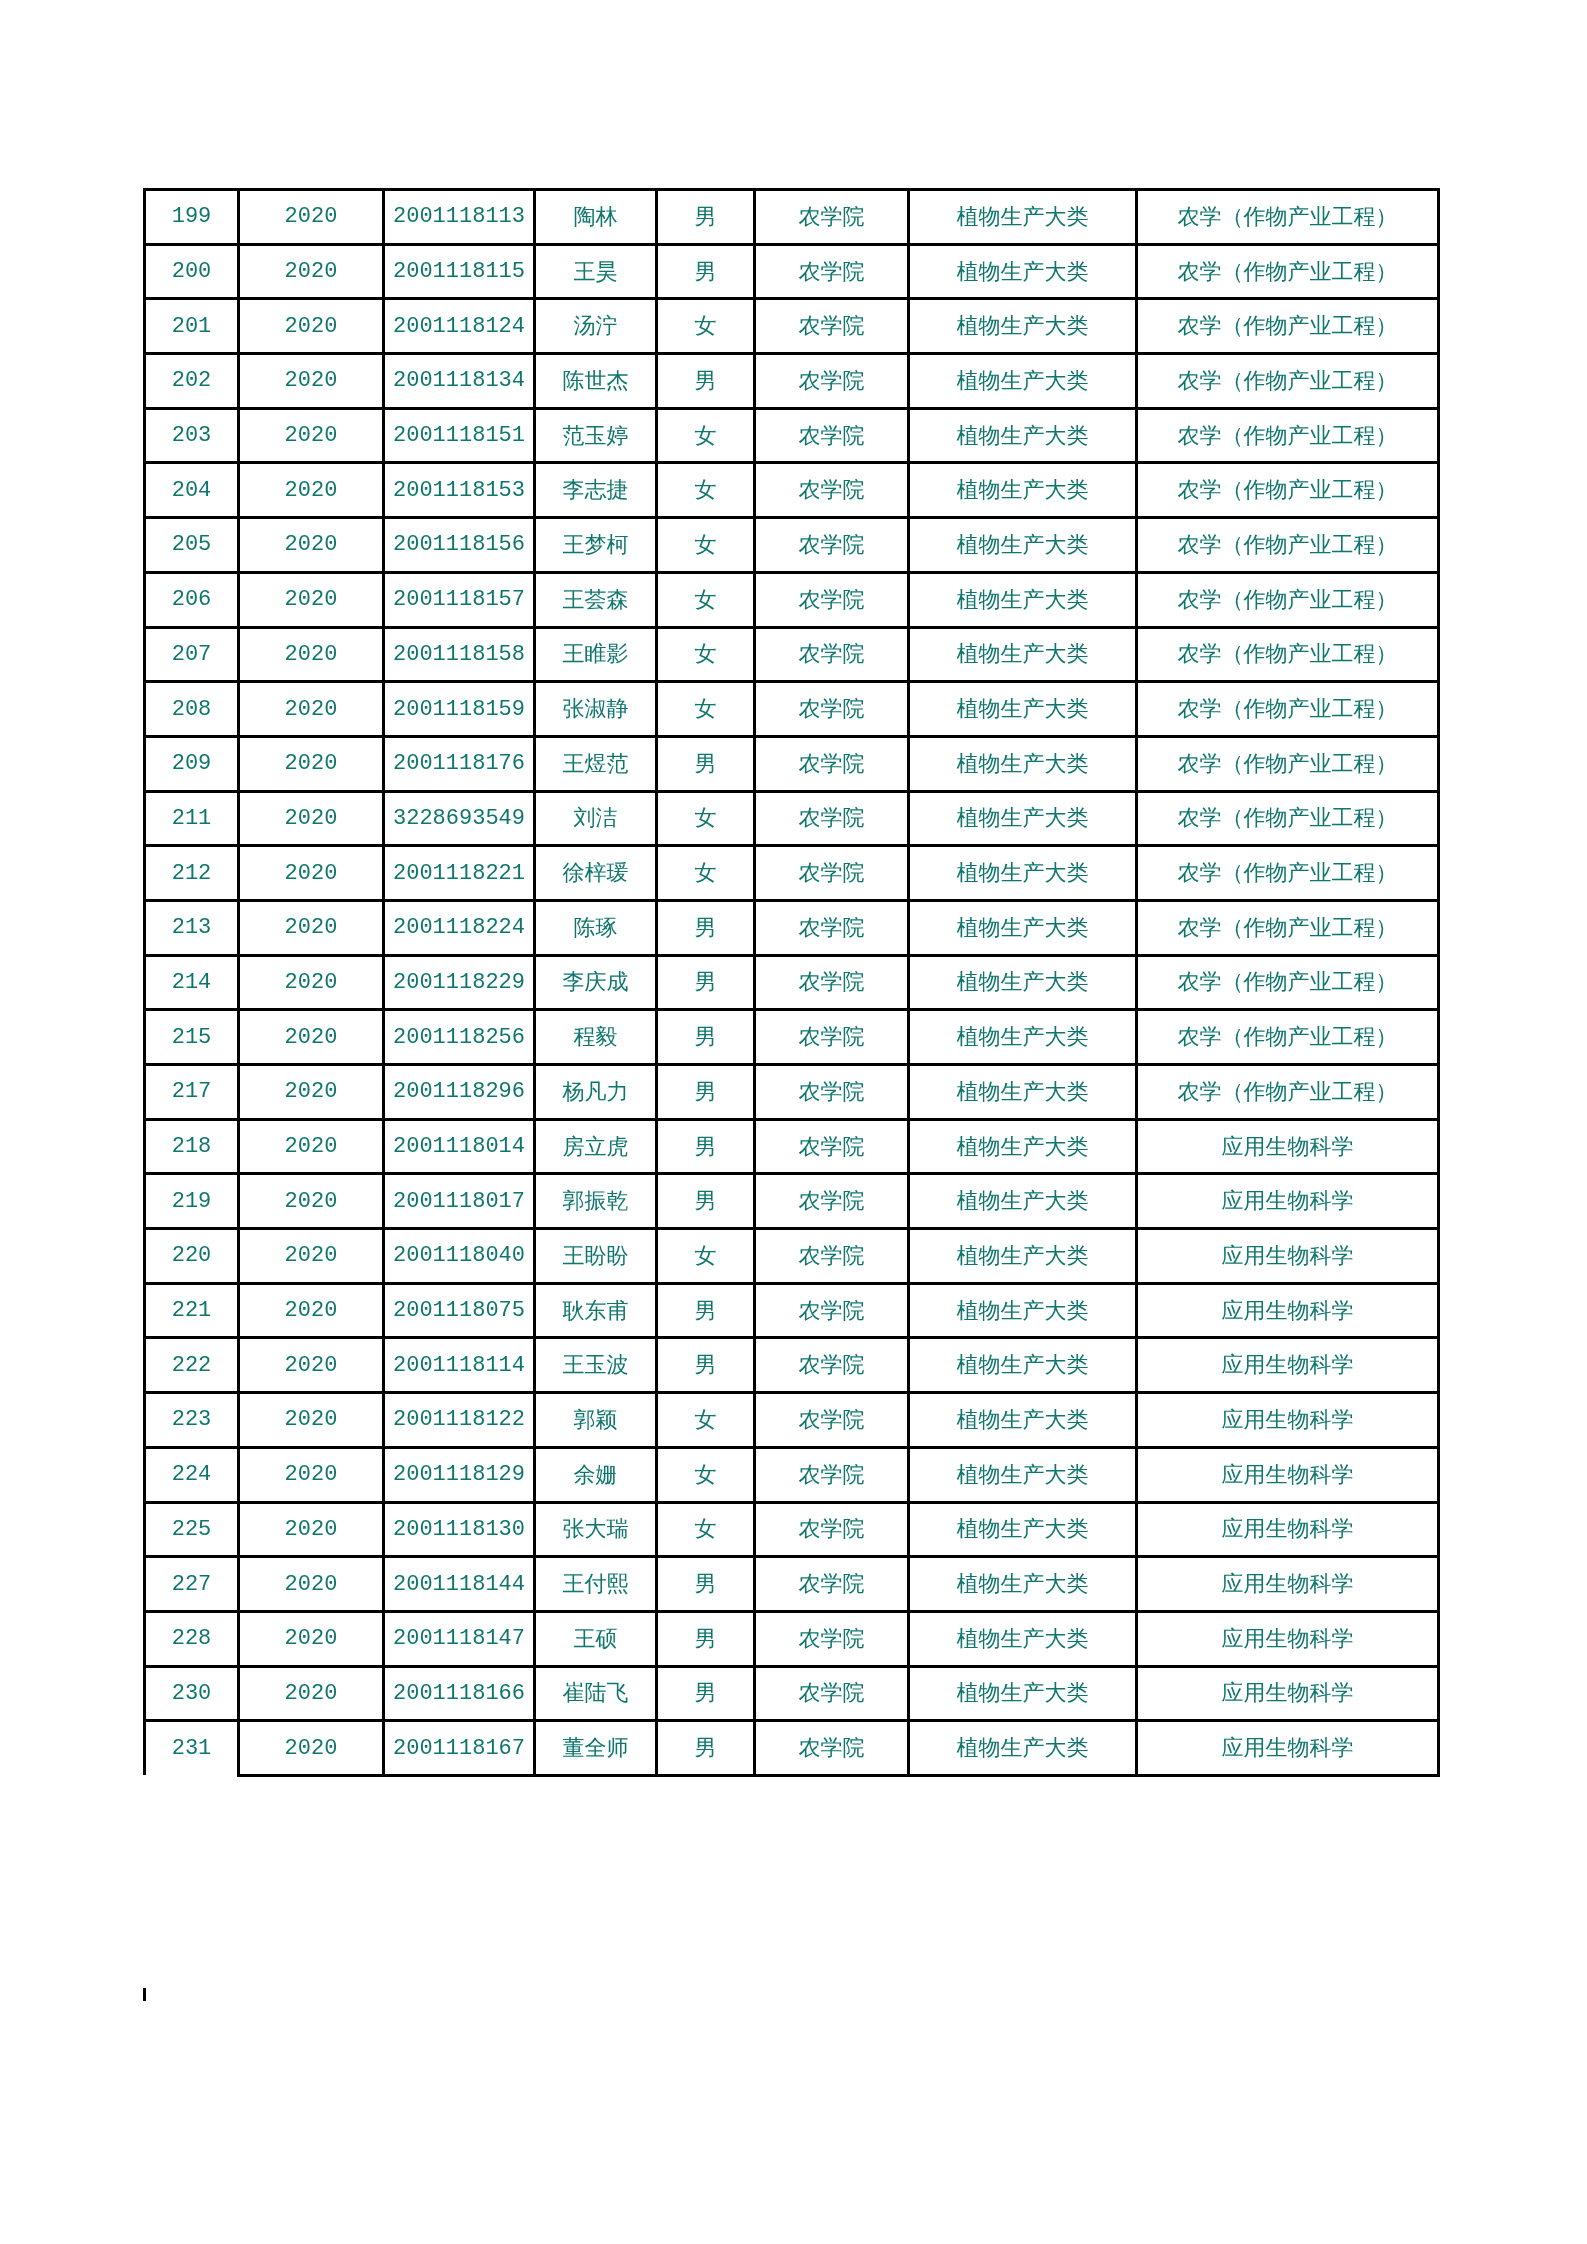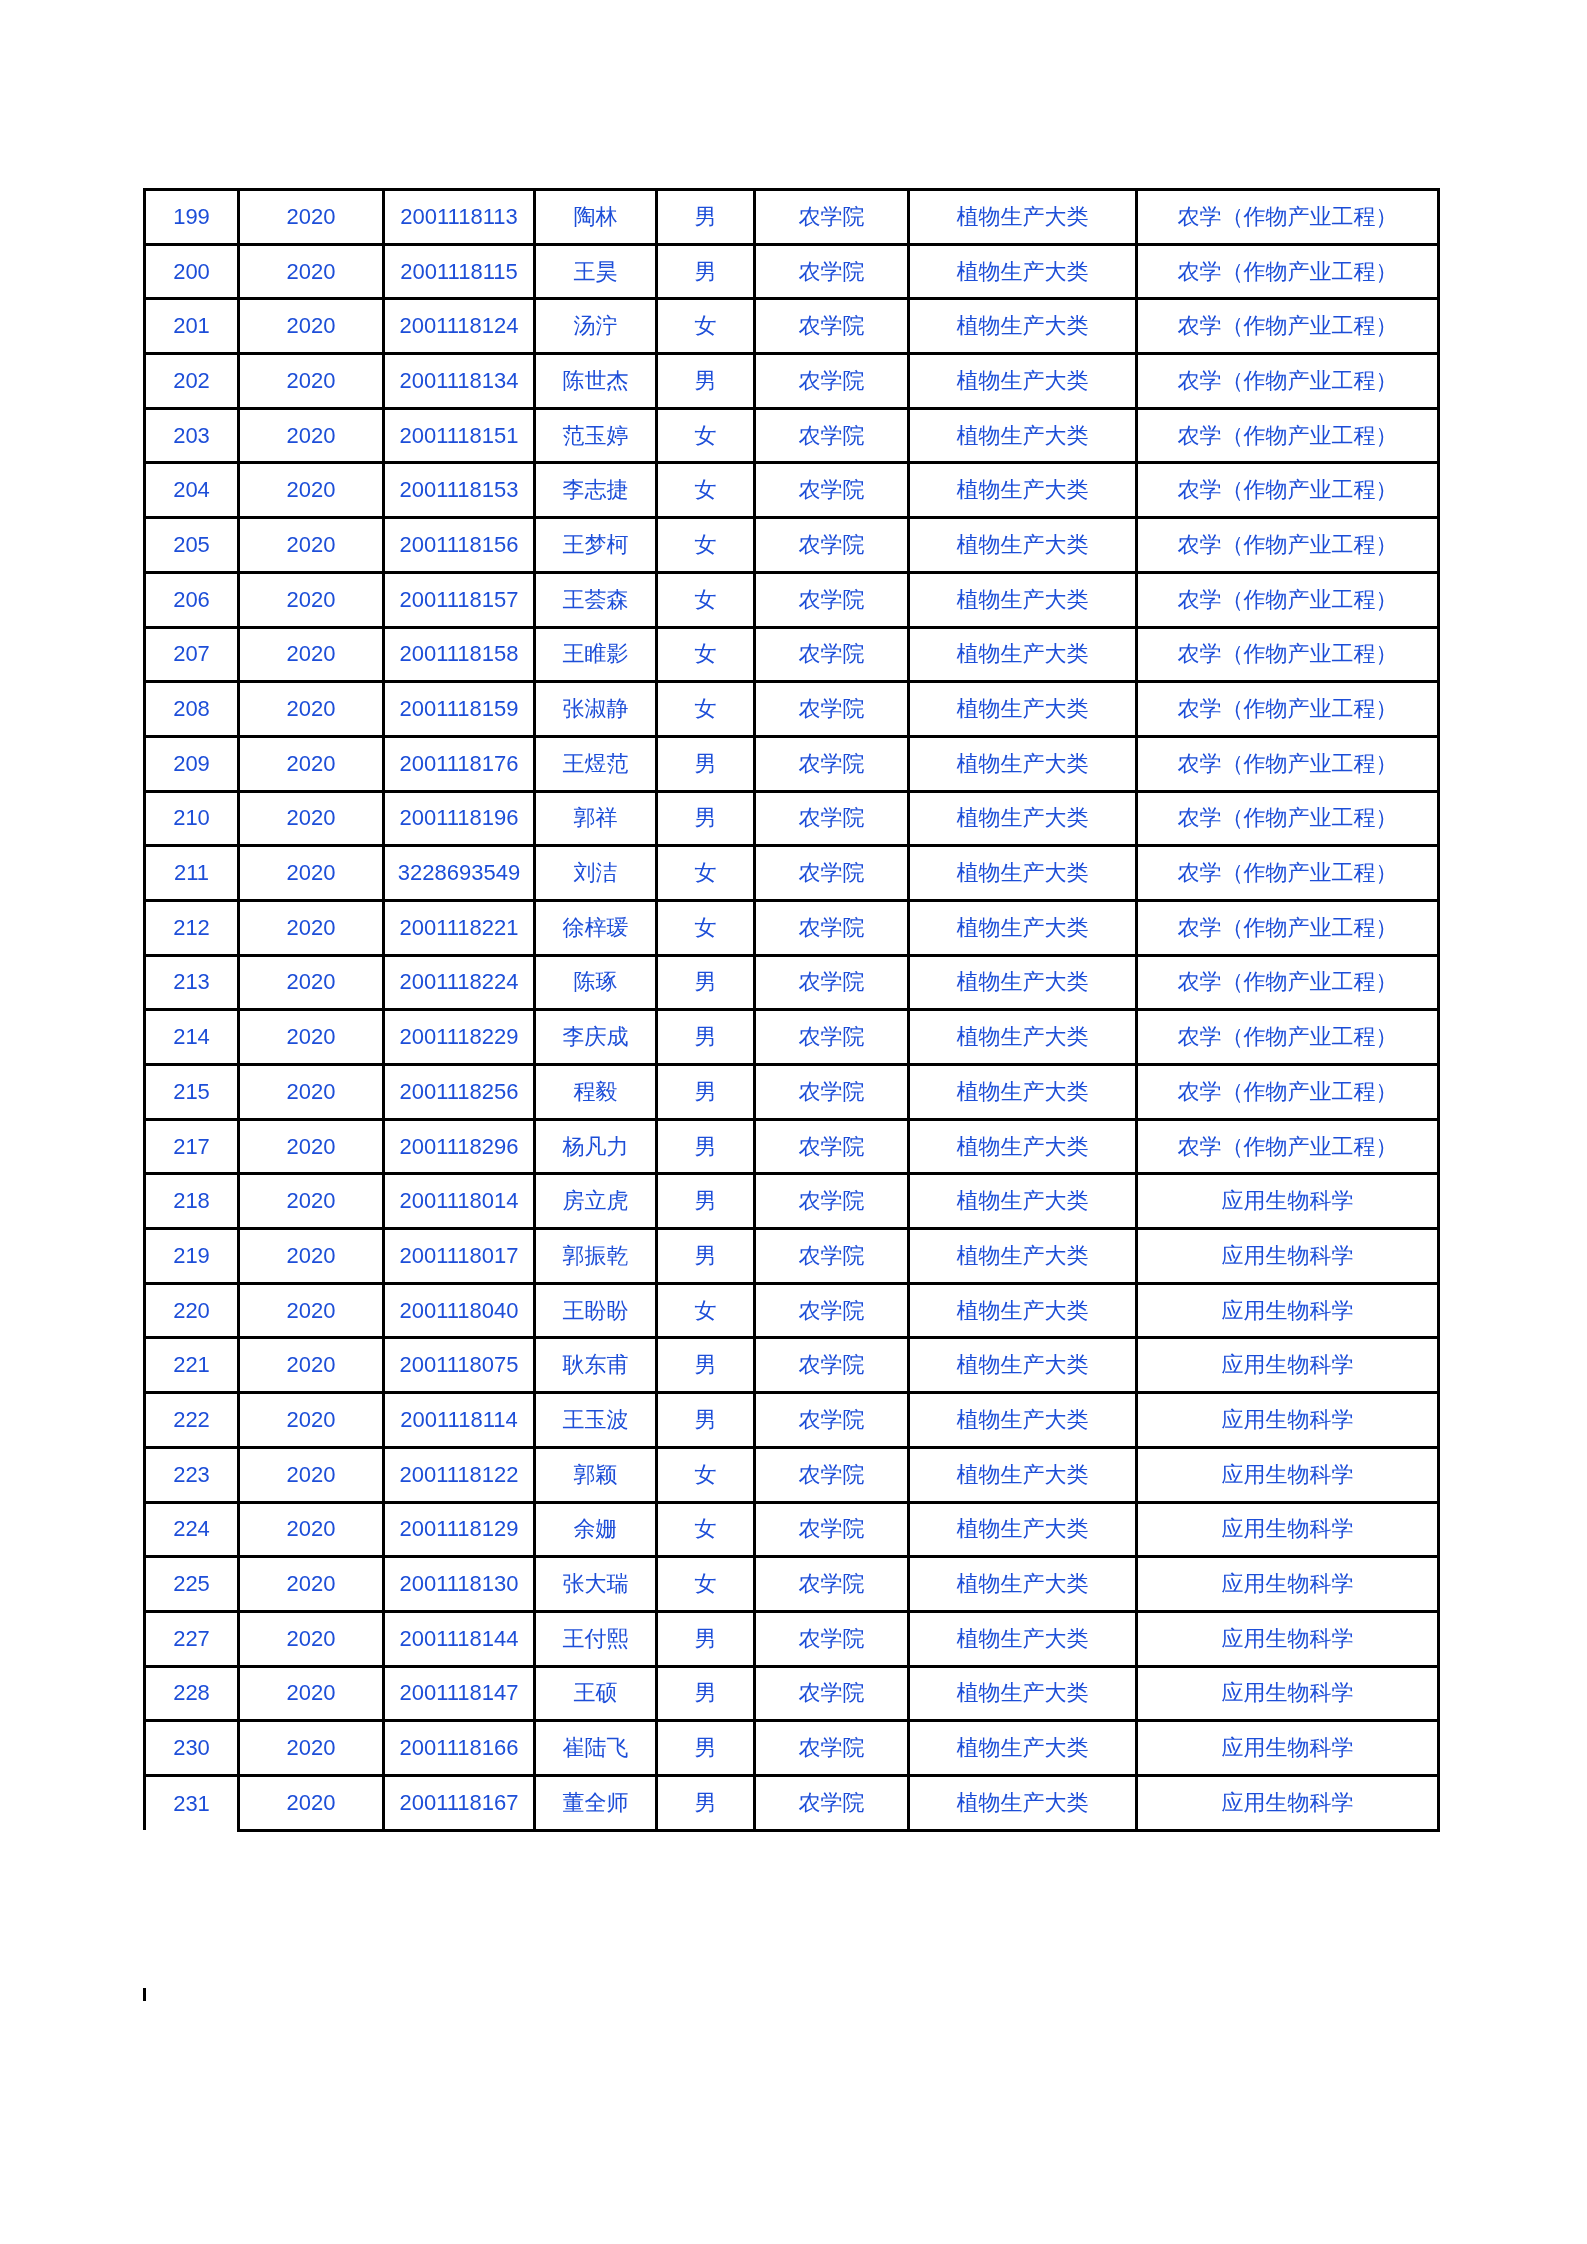--- a/index.html
+++ b/index.html
@@ -2,22 +2,22 @@
 <html><head>
 <meta charset="utf-8">
 <style>
   * { margin: 0; padding: 0; box-sizing: border-box; }
   html, body { background: #ffffff; }
   .page {
     position: relative;
     width: 1587px;
     height: 2244px;
     background: #ffffff;
-    font-family: Liberation Sans, sans-serif;
-    color: #1d4ed8;
+    font-family: Liberation Mono, monospace;
+    color: #0f766e;
     overflow: hidden;
   }
   table.roster {
     position: absolute;
     left: 143px;
     top: 188px;
     width: 1294px;
     border-collapse: collapse;
     table-layout: fixed;
   }
@@ -162,30 +162,20 @@
           <td>209</td>
           <td>2020</td>
           <td>2001118176</td>
           <td>王煜范</td>
           <td>男</td>
           <td>农学院</td>
           <td>植物生产大类</td>
           <td>农学（作物产业工程）</td>
         </tr>
         <tr>
-          <td>210</td>
-          <td>2020</td>
-          <td>2001118196</td>
-          <td>郭祥</td>
-          <td>男</td>
-          <td>农学院</td>
-          <td>植物生产大类</td>
-          <td>农学（作物产业工程）</td>
-        </tr>
-        <tr>
           <td>211</td>
           <td>2020</td>
           <td>3228693549</td>
           <td>刘洁</td>
           <td>女</td>
           <td>农学院</td>
           <td>植物生产大类</td>
           <td>农学（作物产业工程）</td>
         </tr>
         <tr>

